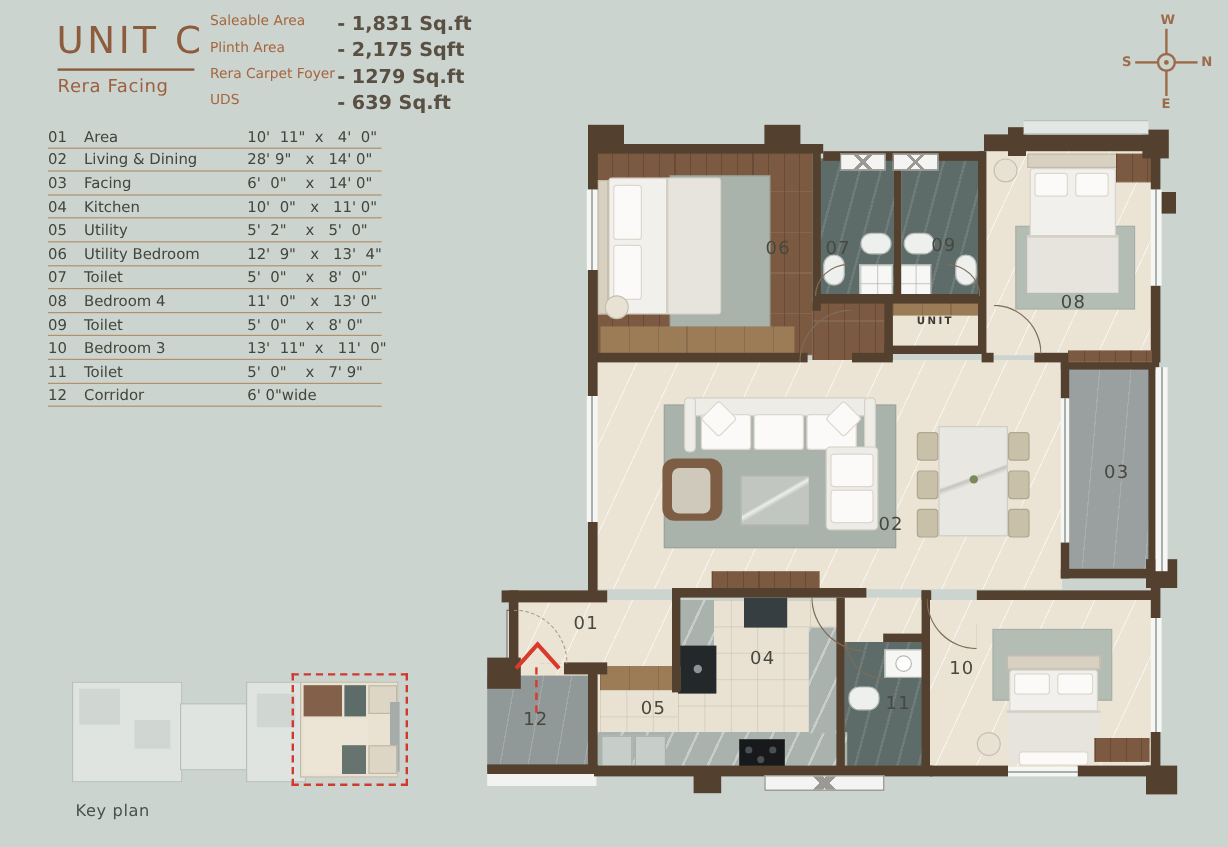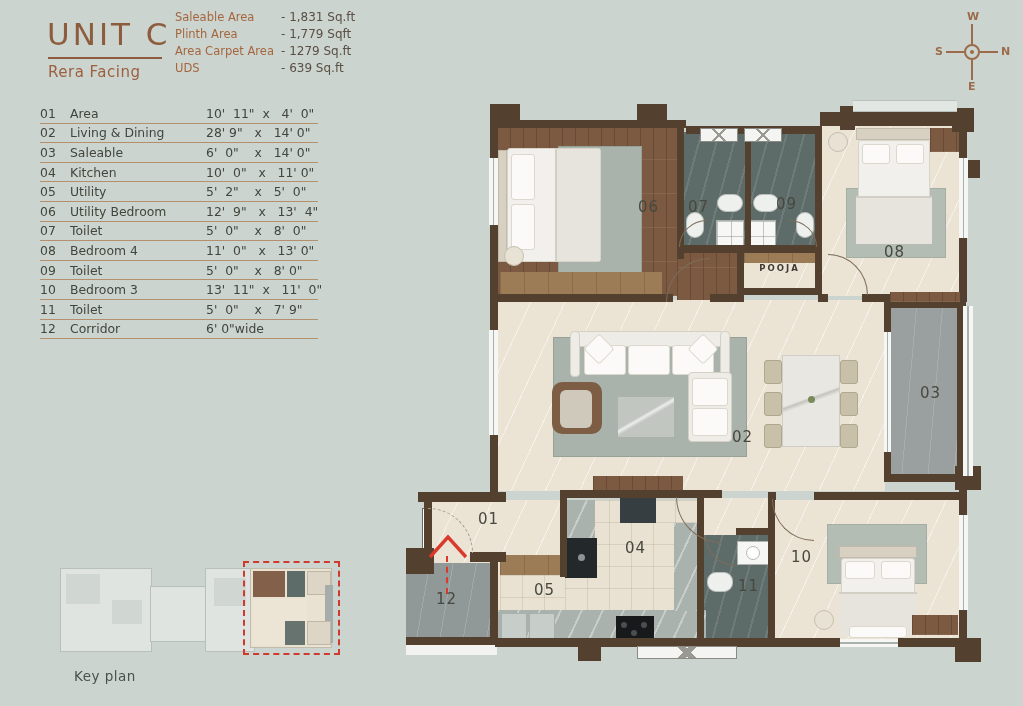--- a/index.html
+++ b/index.html
@@ -7,21 +7,21 @@
   #canvas { position:relative; width:1023px; height:706px; background:#ccd4d0;
             font-family:"DejaVu Sans", sans-serif; overflow:hidden;padding-left:16px; }
   .abs { position:absolute; }
 
   
   .unit-title { left:47px; top:16px; font-size:31px; letter-spacing:3px; color:#8d5c3d; font-weight:400; }
   .title-rule { left:48px; top:57px; width:114px; height:2px; background:#8d5c3d; }
   .facing { left:48px; top:63px; font-size:15px; color:#9c603f; font-weight:500; letter-spacing:.5px; }
   .specs { left:175px; top:10px; display:grid; grid-template-columns:106px auto; row-gap:3px; }
   .spec-l { font-size:11.5px; color:#a5663e; }
-  .spec-v { font-size:12px; color:#5a4f43; white-space:pre; }
+  .spec-v { font-size:16px; color:#5a4f43; white-space:pre;font-weight:bold; }
 
   
   .rtable { left:40px; top:104px; width:278px; }
   .trow { display:flex; align-items:center; height:19.6px; border-bottom:1px solid #b2906c;
           font-size:12.4px; color:#42463c; }
   .tno { width:30px; }
   .tname { flex:1; }
   .tdim { width:112px; white-space:pre; }
 
   
@@ -92,22 +92,22 @@
 
 <div id="canvas">
 
   <div class="abs unit-title">UNIT C</div>
   <div class="abs title-rule"></div>
   <div class="abs facing">Rera Facing</div>
   <div class="abs specs">
     <div class="spec-l">Saleable Area</div>
     <div class="spec-v">- 1,831 Sq.ft</div>
     <div class="spec-l">Plinth Area</div>
-    <div class="spec-v">- 1,779 Sqft</div>
-    <div class="spec-l">Area Carpet Area</div>
+    <div class="spec-v">- 2,175 Sqft</div>
+    <div class="spec-l">Rera Carpet Foyer</div>
     <div class="spec-v">- 1279 Sq.ft</div>
     <div class="spec-l">UDS</div>
     <div class="spec-v">- 639 Sq.ft</div>
   </div>
 
   <div class="abs" style="left:938px;top:12px;width:72px;height:80px;">
     <div class="abs comp-line" style="left:33px;top:12px;width:2px;height:56px;"></div>
     <div class="abs comp-line" style="left:8px;top:39px;width:52px;height:2px;"></div>
     <div class="abs comp-circle" style="left:26px;top:32px;"></div>
     <div class="abs comp-dot" style="left:32px;top:38px;"></div>
@@ -123,21 +123,21 @@
         <span class="tname">Area</span>
         <span class="tdim">10'  11"  x   4'  0"</span>
       </div>
     <div class="trow">
         <span class="tno">02</span>
         <span class="tname">Living &amp; Dining</span>
         <span class="tdim">28' 9"   x   14' 0"</span>
       </div>
     <div class="trow">
         <span class="tno">03</span>
-        <span class="tname">Saleable</span>
+        <span class="tname">Facing</span>
         <span class="tdim">6'  0"    x   14' 0"</span>
       </div>
     <div class="trow">
         <span class="tno">04</span>
         <span class="tname">Kitchen</span>
         <span class="tdim">10'  0"   x   11' 0"</span>
       </div>
     <div class="trow">
         <span class="tno">05</span>
         <span class="tname">Utility</span>
@@ -369,36 +369,36 @@
     <div class="abs lbl" style="left:920px;top:384px;">03</div>
     <div class="abs lbl" style="left:625px;top:539px;">04</div>
     <div class="abs lbl" style="left:534px;top:581px;">05</div>
     <div class="abs lbl" style="left:638px;top:198px;">06</div>
     <div class="abs lbl" style="left:688px;top:198px;">07</div>
     <div class="abs lbl" style="left:884px;top:243px;">08</div>
     <div class="abs lbl" style="left:776px;top:195px;">09</div>
     <div class="abs lbl" style="left:791px;top:548px;">10</div>
     <div class="abs lbl" style="left:738px;top:577px;">11</div>
     <div class="abs lbl" style="left:436px;top:590px;">12</div>
-    <div class="abs lbl-sm" style="left:744px;top:263px;width:71px;text-align:center;">POOJA</div>
+    <div class="abs lbl-sm" style="left:744px;top:263px;width:71px;text-align:center;">UNIT</div>
   </div>
 
   <div class="abs" style="left:50px;top:555px;width:300px;height:140px;">
     <div class="abs ghost" style="left:10px;top:13px;width:92px;height:84px;"></div>
     <div class="abs ghost" style="left:100px;top:31px;width:56px;height:56px;"></div>
     <div class="abs ghost" style="left:155px;top:13px;width:50px;height:84px;"></div>
     <div class="abs ghost-in" style="left:16px;top:19px;width:34px;height:30px;"></div>
     <div class="abs ghost-in" style="left:62px;top:45px;width:30px;height:24px;"></div>
     <div class="abs ghost-in" style="left:164px;top:23px;width:32px;height:28px;"></div>
     <div class="abs" style="left:200px;top:13px;width:82px;height:80px;background:#e9e1d1;border:1px solid #c3bba9;">
       <div class="abs" style="left:2px;top:2px;width:32px;height:26px;background:#82604a;"></div>
       <div class="abs" style="left:36px;top:2px;width:18px;height:26px;background:#5e6c69;"></div>
       <div class="abs" style="left:56px;top:2px;width:24px;height:24px;background:#ddd6c6;border:1px solid #c0b8a4;"></div>
       <div class="abs" style="left:2px;top:30px;width:54px;height:46px;background:#ece4d4;"></div>
       <div class="abs" style="left:74px;top:16px;width:8px;height:58px;background:#a6acaa;"></div>
       <div class="abs" style="left:34px;top:52px;width:20px;height:24px;background:#66736f;"></div>
       <div class="abs" style="left:56px;top:52px;width:24px;height:24px;background:#ddd6c6;border:1px solid #c0b8a4;"></div>
     </div>
     <div class="abs kp-dash" style="left:193px;top:6px;width:97px;height:94px;"></div>
-    <div class="abs kp-label" style="left:24px;top:113px;">Key plan</div>
+    <div class="abs kp-label" style="left:13px;top:113px;">Key plan</div>
   </div>
 
 </div>
 
 </body></html>

